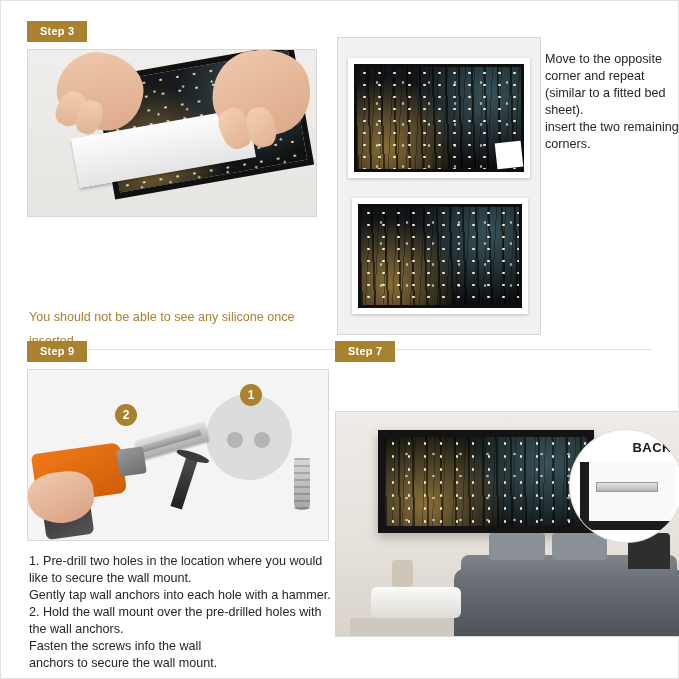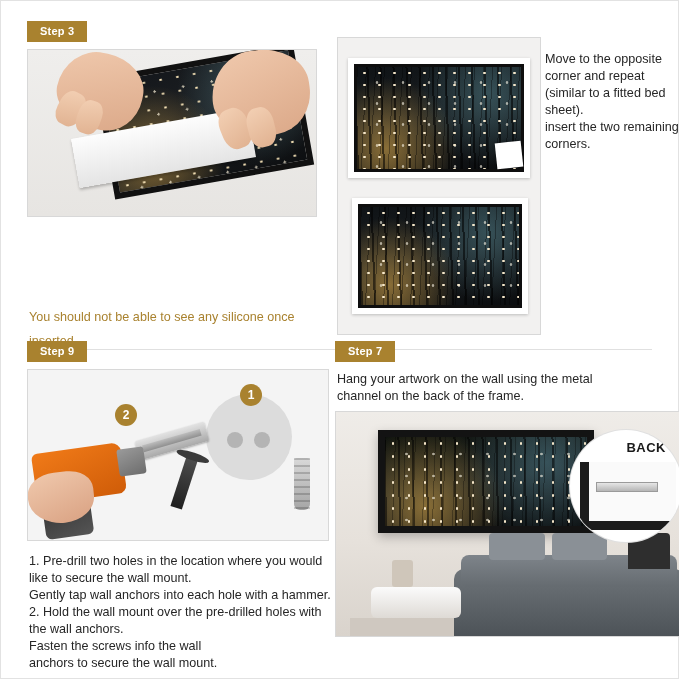--- a/index.html
+++ b/index.html
@@ -372,21 +372,21 @@
   .back-callout {
     position:absolute;
     right: 2px; top: 18px;
     width: 112px; height: 112px;
     border-radius: 50%;
     background:#ffffff;
     box-shadow: 0 0 0 1px #e0e0e0;
     overflow: hidden;
   }
   .back-label {
-    position:absolute; right: 16px; top: 10px;
+    position:absolute; right: 10px; top: 10px;
     font-size: 13px; font-weight: bold; color:#1a1a1a;
     letter-spacing: .5px;
   }
   .back-frame-edge {
     position:absolute; left: 10px; top: 32px;
     width: 96px; height: 68px;
     border-left: 9px solid #1c1c1c;
     border-bottom: 9px solid #1c1c1c;
     box-sizing: border-box;
     background: #fafafa;
@@ -461,21 +461,20 @@
       <div class="num-bubble num-1">1</div>
       <div class="num-bubble num-2">2</div>
     </div>
 
     <div class="body-text sec4-caption">1. Pre-drill two holes in the location where you would like to secure the wall mount.
 Gently tap wall anchors into each hole with a hammer.
 2. Hold the wall mount over the pre-drilled holes with the wall anchors.
 Fasten the screws info the wall
 anchors to secure the wall mount.</div>
 
-    <div class="body-text sec5-text">Hang your artwork on the wall using the metal channel on the back of the frame.</div>
 
     <div class="photo-frame" id="photo-room">
       <div class="room-bg"></div>
       <div class="room-art"></div>
       <div class="rug"></div>
       <div class="sofa"></div>
       <div class="sofa-back"></div>
       <div class="cushion c1"></div>
       <div class="cushion c2"></div>
       <div class="table"></div>

